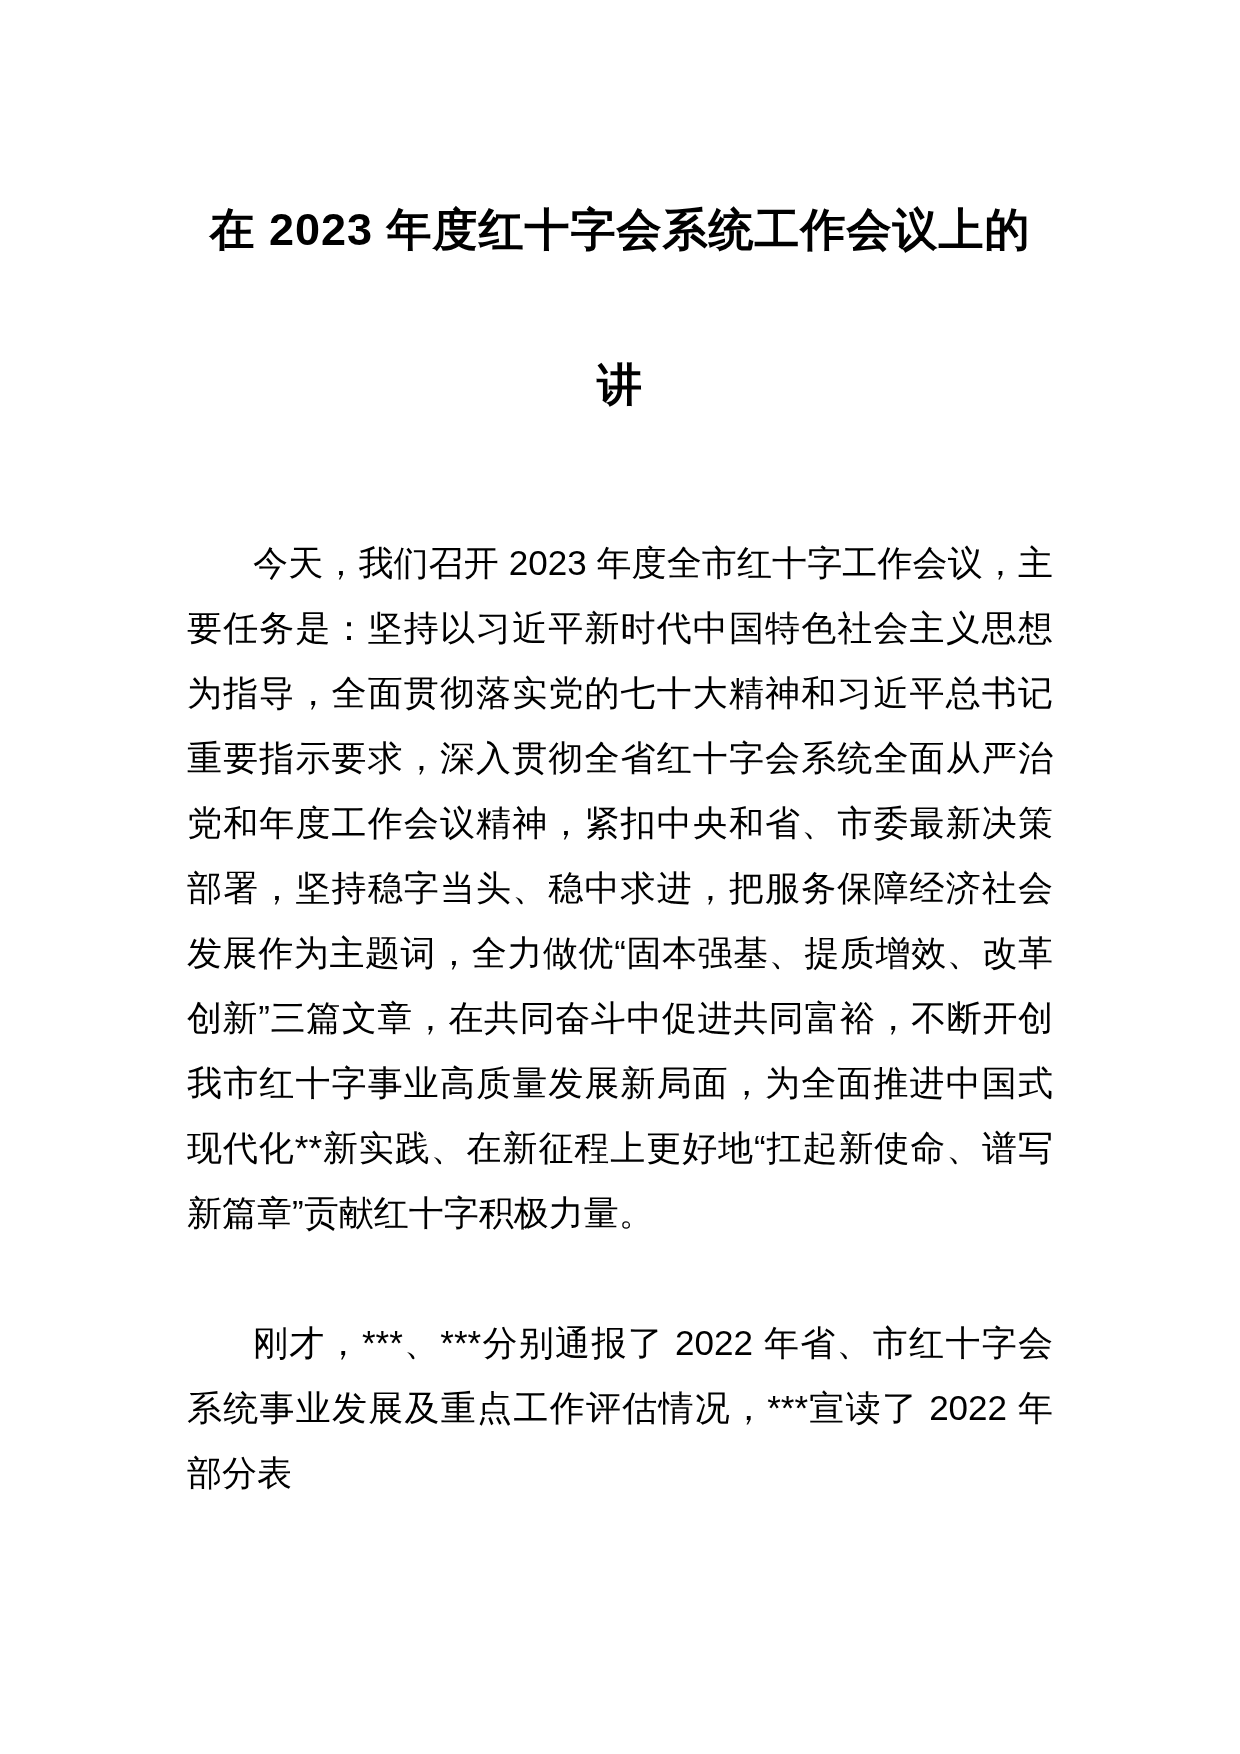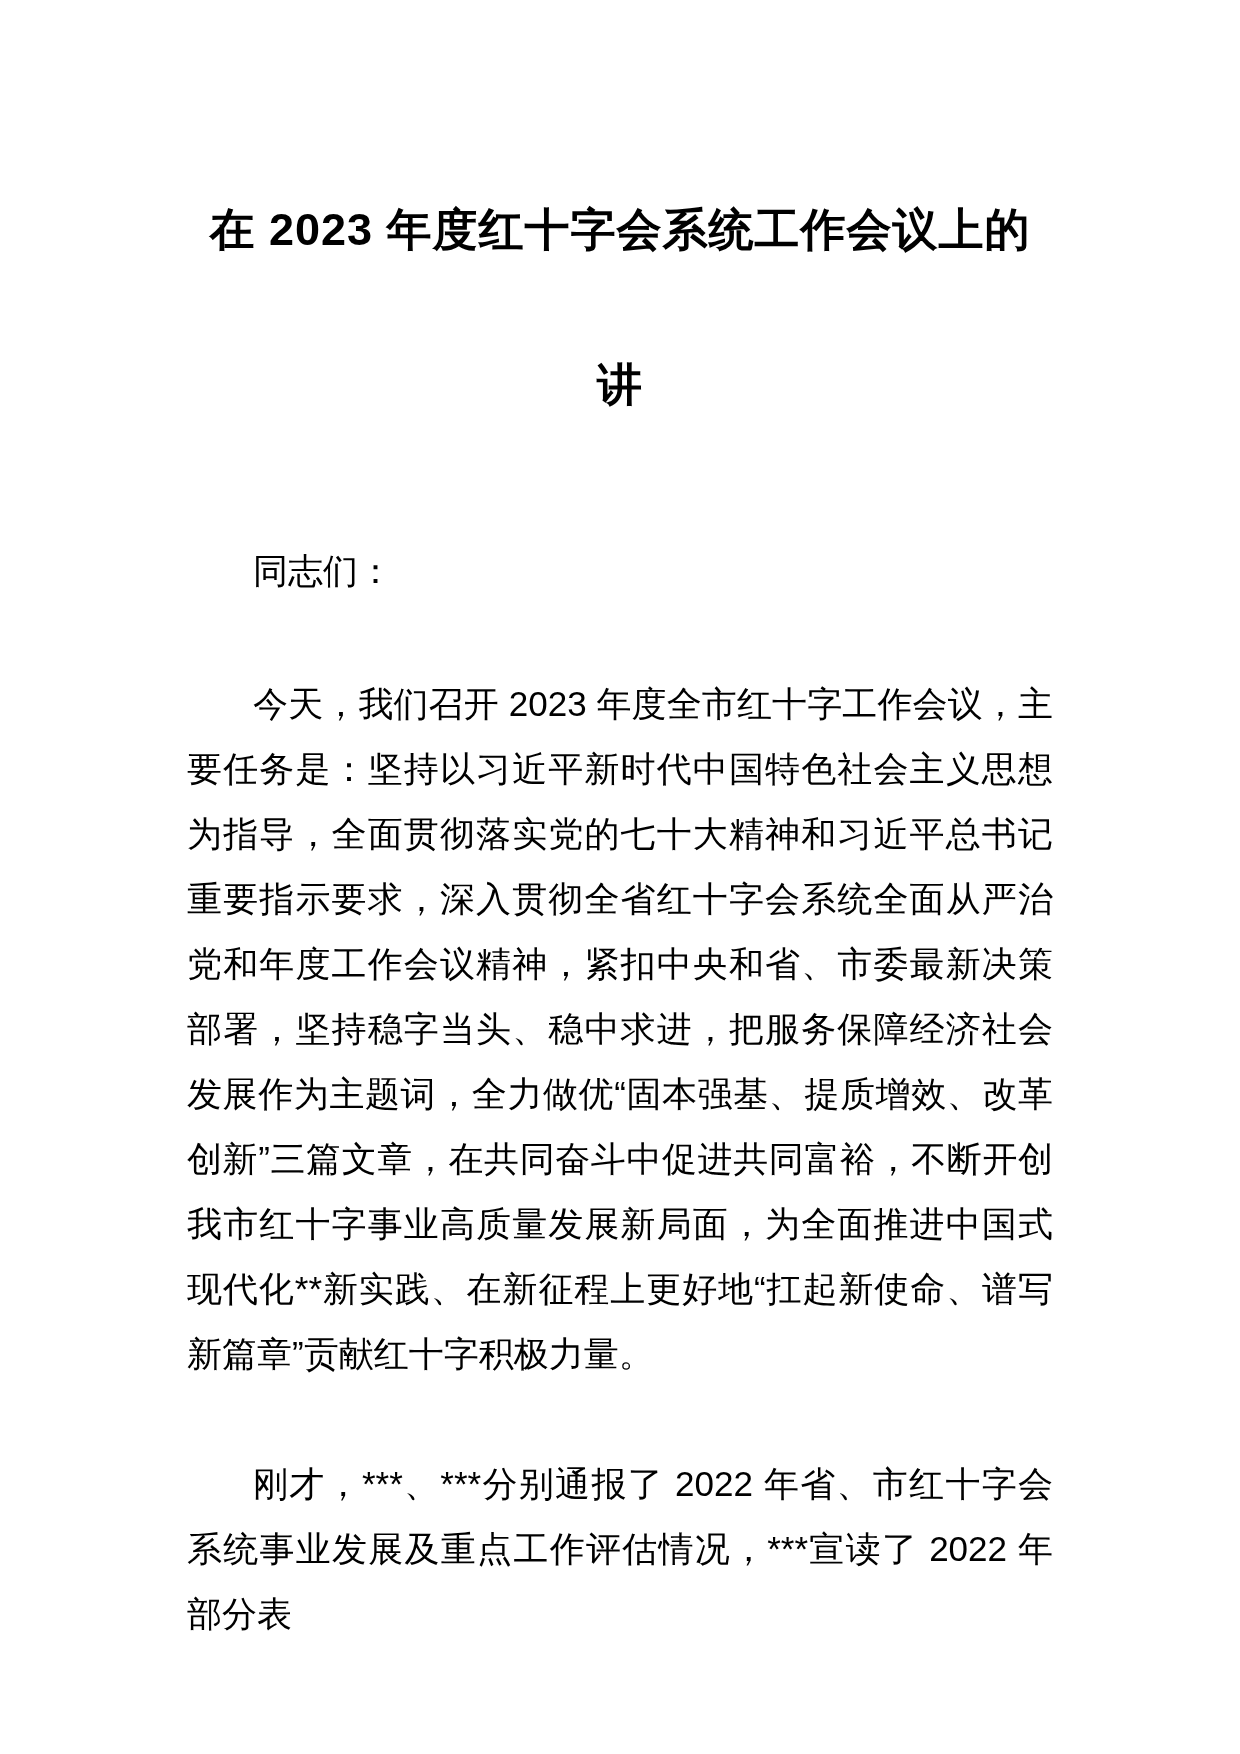--- a/index.html
+++ b/index.html
@@ -38,18 +38,17 @@
   .para-briefing { margin-top: 65px; }
 </style>
 </head>
 <body>
 
 <div class="page">
   <h1 class="doc-title">
     <span class="title-line">在 2023 年度红十字会系统工作会议上的讲</span>
   </h1>
 
-  <p class="para para-greeting">同志们：</p>
 
   <p class="para para-opening">今天，我们召开 2023 年度全市红十字工作会议，主要任务是：坚持以习近平新时代中国特色社会主义思想为指导，全面贯彻落实党的七十大精神和习近平总书记重要指示要求，深入贯彻全省红十字会系统全面从严治党和年度工作会议精神，紧扣中央和省、市委最新决策部署，坚持稳字当头、稳中求进，把服务保障经济社会发展作为主题词，全力做优“固本强基、提质增效、改革创新”三篇文章，在共同奋斗中促进共同富裕，不断开创我市红十字事业高质量发展新局面，为全面推进中国式现代化**新实践、在新征程上更好地“扛起新使命、谱写新篇章”贡献红十字积极力量。</p>
 
   <p class="para para-briefing">刚才，***、***分别通报了 2022 年省、市红十字会系统事业发展及重点工作评估情况，***宣读了 2022 年部分表</p>
 </div>
 
 </body></html>

